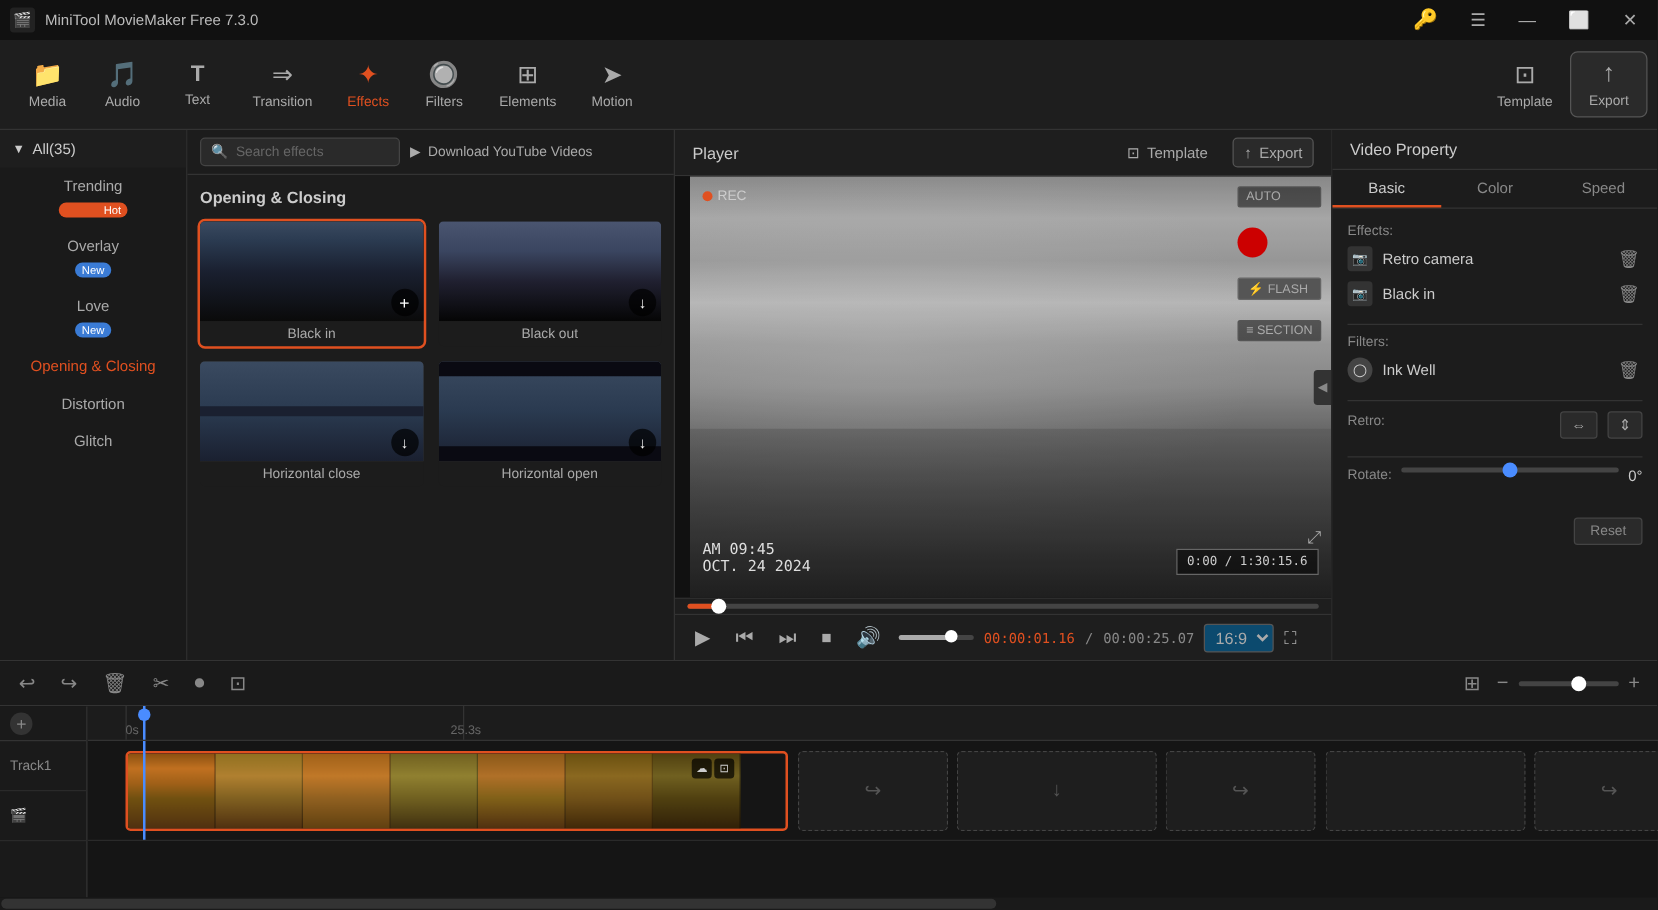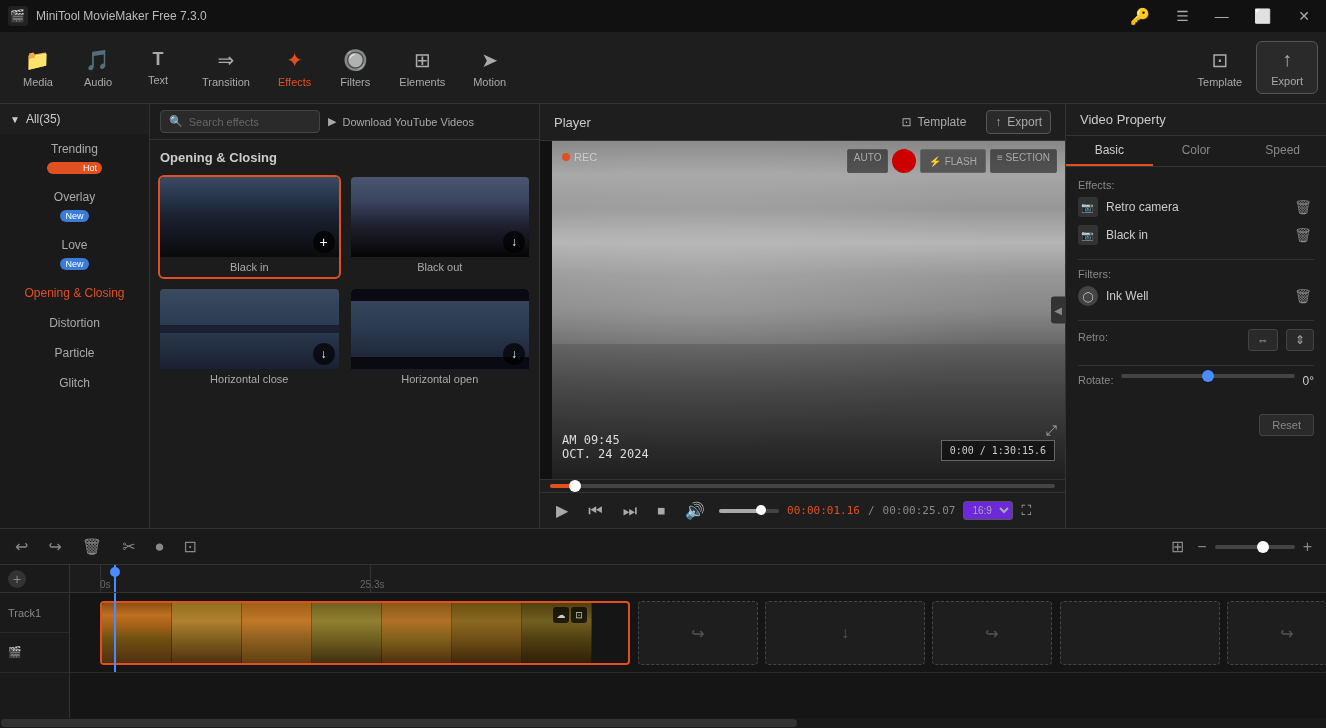--- a/index.html
+++ b/index.html
@@ -60,21 +60,21 @@
     .player-controls-bar { display: flex; align-items: center; gap: 8px; padding: 6px 10px; background: #1e1e1e; border-top: 1px solid #333; }
     .ctrl-btn { background: none; border: none; color: #aaa; cursor: pointer; font-size: 16px; padding: 2px 6px; }
     .progress-bar { flex: 1; height: 4px; background: #444; border-radius: 2px; position: relative; cursor: pointer; }
     .progress-fill { height: 100%; background: #e05020; border-radius: 2px; width: 5%; }
     .progress-thumb { position: absolute; top: -4px; left: 5%; width: 12px; height: 12px; background: white; border-radius: 50%; transform: translateX(-50%); }
     .time-display { font-size: 11px; color: #e05020; font-family: monospace; white-space: nowrap; }
     .time-total { color: #888; }
     .volume-bar { width: 60px; height: 4px; background: #444; border-radius: 2px; position: relative; }
     .volume-fill { height: 100%; background: #aaa; border-radius: 2px; width: 70%; }
     .volume-thumb { position: absolute; top: -4px; left: 70%; width: 10px; height: 10px; background: white; border-radius: 50%; transform: translateX(-50%); }
-    .aspect-select { background: #6d28d9; border: 1px solid #555; color: #aaa; font-size: 10px; padding: 2px 4px; border-radius: 3px; }
+    .aspect-select { background: #0c4a6e; border: 1px solid #555; color: #aaa; font-size: 13px; padding: 2px 4px; border-radius: 3px; }
     .fullscreen-btn { background: none; border: none; color: #aaa; cursor: pointer; font-size: 14px; }
 
     
     #right-panel { width: 260px; background: #1c1c1c; display: flex; flex-direction: column; }
     #right-header { padding: 8px 14px; font-size: 13px; color: #ccc; background: #1e1e1e; border-bottom: 1px solid #333; }
     #right-tabs { display: flex; border-bottom: 1px solid #333; }
     .right-tab { flex: 1; text-align: center; padding: 7px 0; font-size: 12px; color: #888; cursor: pointer; border-bottom: 2px solid transparent; }
     .right-tab.active { color: #ccc; border-bottom: 2px solid #e05020; }
     #right-content { padding: 12px; flex: 1; overflow-y: auto; }
     .prop-row { margin-bottom: 14px; }
@@ -120,21 +120,21 @@
     .empty-slot { position: absolute; top: 8px; height: 64px; border: 1px dashed #444; border-radius: 4px; background: #1e1e1e; display: flex; align-items: center; justify-content: center; }
     .slot-icon { color: #555; font-size: 16px; cursor: pointer; }
     .playhead { position: absolute; top: 0; bottom: 0; left: 30px; width: 2px; background: #4a8cff; z-index: 10; }
     .timeline-scrollbar { height: 10px; background: #1a1a1a; }
     .timeline-scroll-thumb { height: 8px; margin: 1px; background: #333; border-radius: 4px; width: 60%; }
 
     
     .cam-overlay { position: absolute; bottom: 18px; left: 0; right: 0; padding: 0 10px; display: flex; justify-content: space-between; align-items: flex-end; }
     .cam-time { font-family: monospace; font-size: 12px; color: #ddd; }
     .cam-section { background: rgba(0,0,0,0.5); border: 1px solid #666; padding: 4px 8px; font-family: monospace; font-size: 10px; color: #ccc; }
-    .top-cam-controls { position: absolute; top: 8px; right: 8px; display: flex; gap: 4px; }
+    .top-cam-controls { position: absolute; top: 8px; right: 8px; display: flex; gap: 16px; flex-direction: column; }
     .cam-btn { background: rgba(0,0,0,0.5); border: 1px solid #555; color: #aaa; padding: 2px 6px; font-size: 10px; border-radius: 2px; cursor: pointer; }
     .cam-rec-btn { background: #c00; border: none; width: 24px; height: 24px; border-radius: 50%; }
     .cam-flash { background: #555; border: 1px solid #666; padding: 2px 8px; font-size: 10px; color: #aaa; border-radius: 2px; display: flex; align-items: center; gap: 4px; }
 
     .collapse-btn { position: absolute; right: 0; top: 50%; transform: translateY(-50%); background: #333; border: none; color: #888; cursor: pointer; padding: 8px 3px; border-radius: 3px 0 0 3px; font-size: 10px; }
   </style>
 </head>
 <body>
 
 <div id="titlebar">
@@ -214,23 +214,20 @@
     </div>
     <div class="category-item">
       <span>Love</span>
       <span class="badge badge-new">New</span>
     </div>
     <div class="category-item active">
       <span>Opening &amp; Closing</span>
     </div>
     <div class="category-item">
       <span>Distortion</span>
-    </div>
-    <div class="category-item">
-      <span>Particle</span>
     </div>
     <div class="category-item">
       <span>Glitch</span>
     </div>
   </div>
 
   <div id="effects-panel">
     <div id="effects-toolbar">
       <div id="search-box">
         <span>🔍</span>

